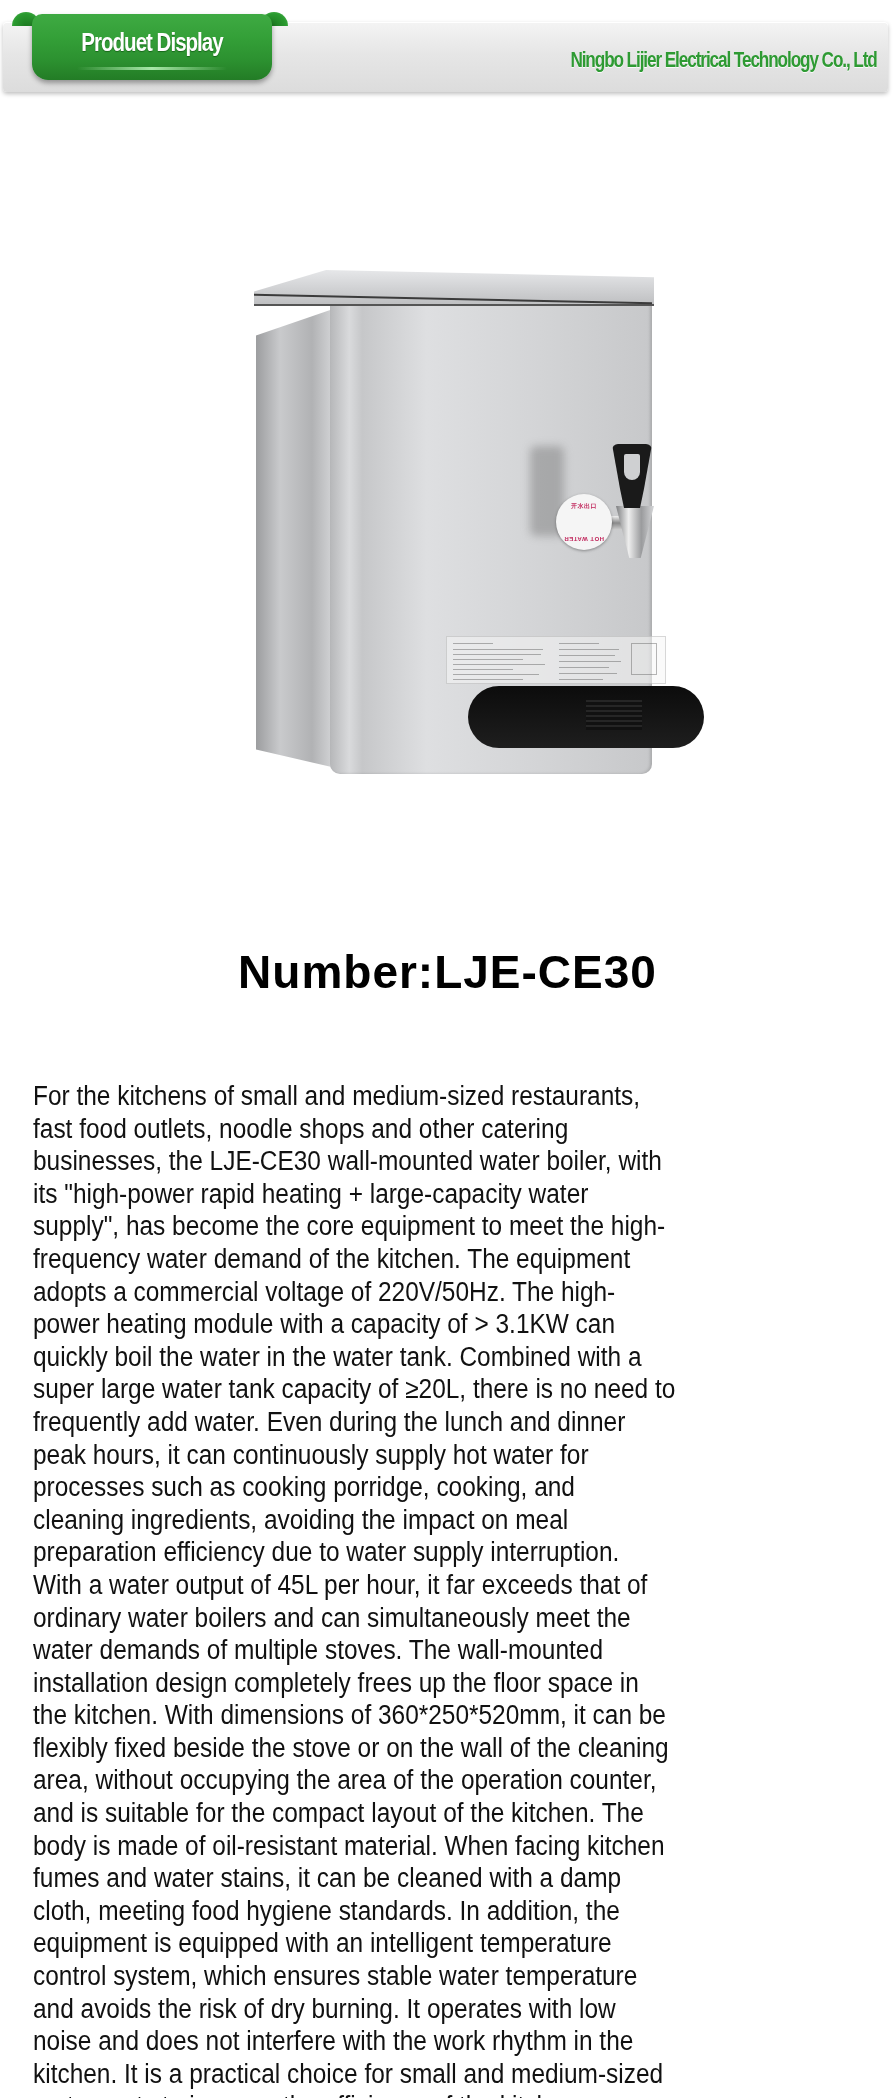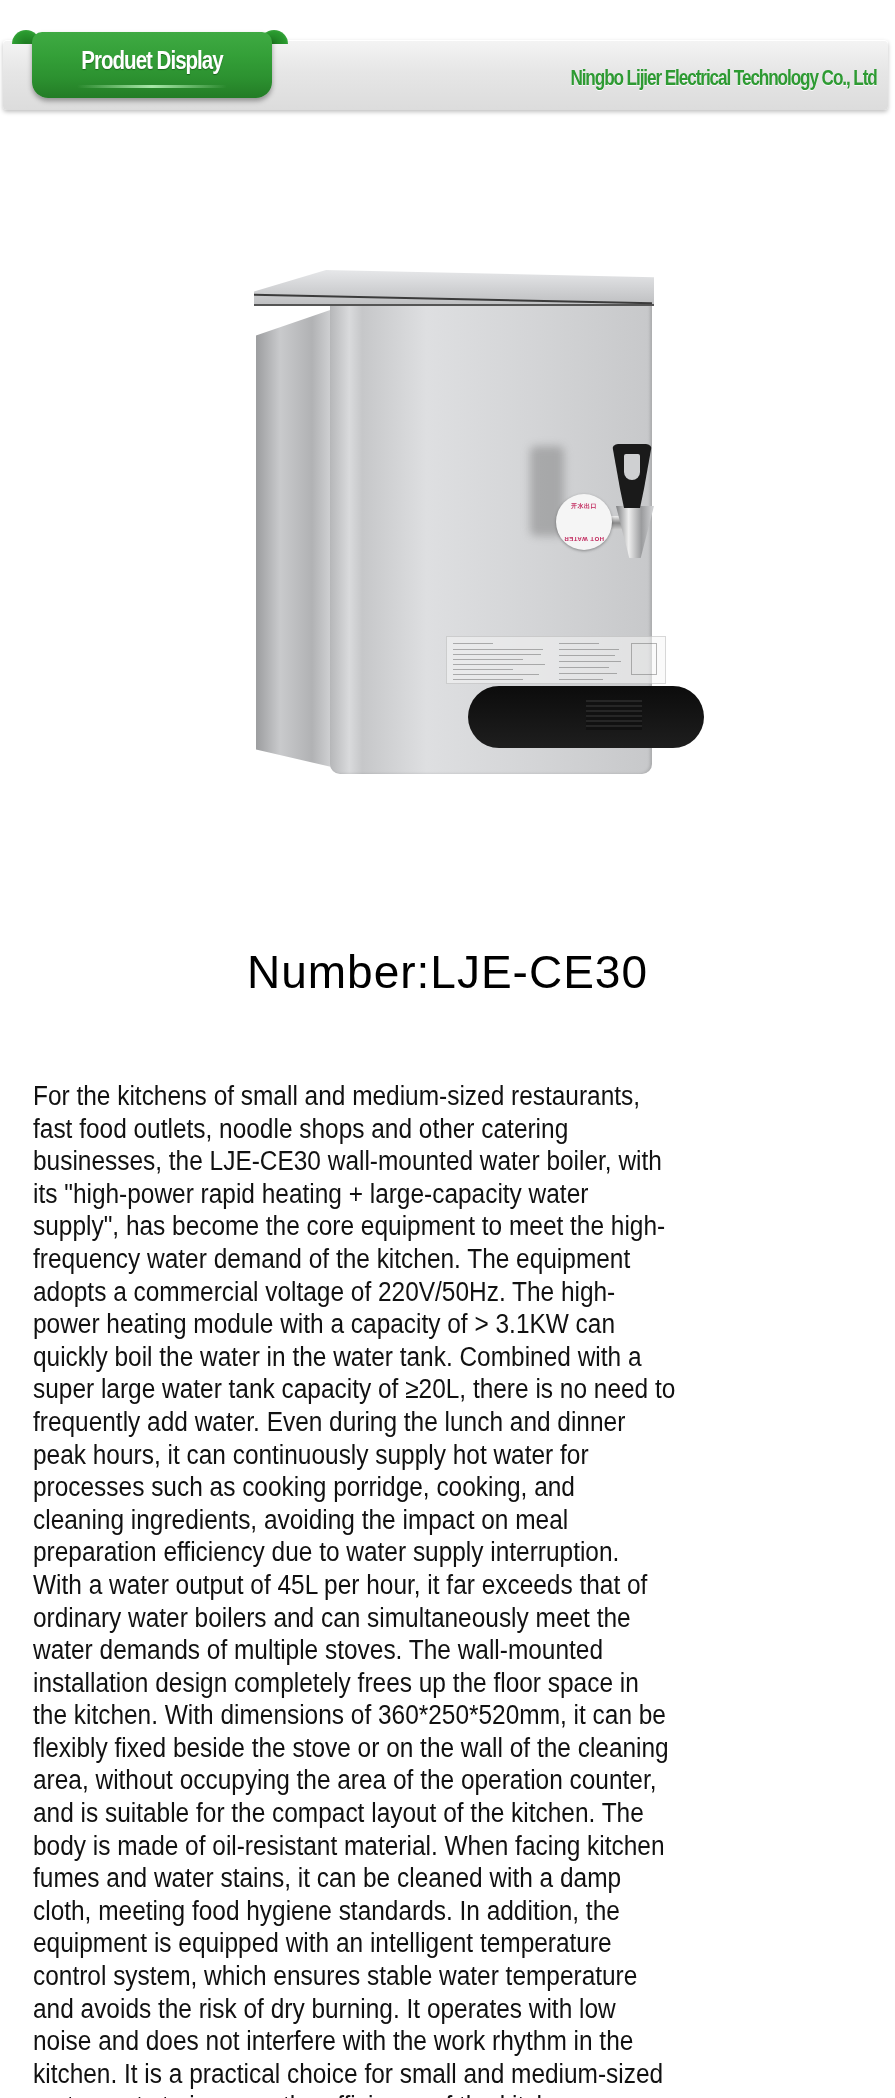--- a/index.html
+++ b/index.html
@@ -1,21 +1,21 @@
 <!DOCTYPE html>
 <html><head>
 <meta charset="utf-8">
 <style>
   * { margin: 0; padding: 0; box-sizing: border-box; }
   html, body { width: 895px; height: 2098px; background: #ffffff; overflow: hidden; }
   body { position: relative; font-family: "Liberation Sans", sans-serif; color: #111; }
 
   
   .banner {
-    position: absolute; left: 0; top: 18px; width: 895px; height: 100px;
+    position: absolute; left: 0; top: 0; width: 895px; height: 100px;
   }
   .banner-bar {
     position: absolute; left: 3px; top: 22px; width: 885px; height: 70px;
     background: linear-gradient(to bottom, #f4f4f4 0%, #e6e6e6 45%, #dcdcdc 100%);
     border-radius: 4px;
     box-shadow: 0 2px 4px rgba(0,0,0,0.25), inset 0 1px 0 #fff;
   }
   .ribbon-fold-left, .ribbon-fold-right {
     position: absolute; top: 12px; width: 28px; height: 14px;
     background: radial-gradient(ellipse at 50% 100%, #1d7a21 0%, #2a9a2f 60%, #5cc25f 100%);
@@ -122,21 +122,21 @@
     border-radius: 31px;
   }
   .vent-slots {
     position: absolute; left: 118px; top: 14px; width: 56px; height: 30px;
     background: repeating-linear-gradient(to bottom, #262626 0px, #262626 2px, #111 2px, #111 5px);
   }
 
   
   .model-title {
     position: absolute; left: 0; width: 895px; top: 945px; text-align: center;
-    font-size: 46px; font-weight: normal; color: #000; letter-spacing: 1px;
+    font-size: 46px; font-weight: bold; color: #000; letter-spacing: 1px;
     font-family: "Liberation Sans", sans-serif;
   }
 
   
   .description {
     position: absolute; left: 33px; top: 1080px; width: 850px;
   }
   .description .line {
     display: block; height: 32.6px; line-height: 32.6px;
     font-size: 27px; color: #111; white-space: nowrap;

